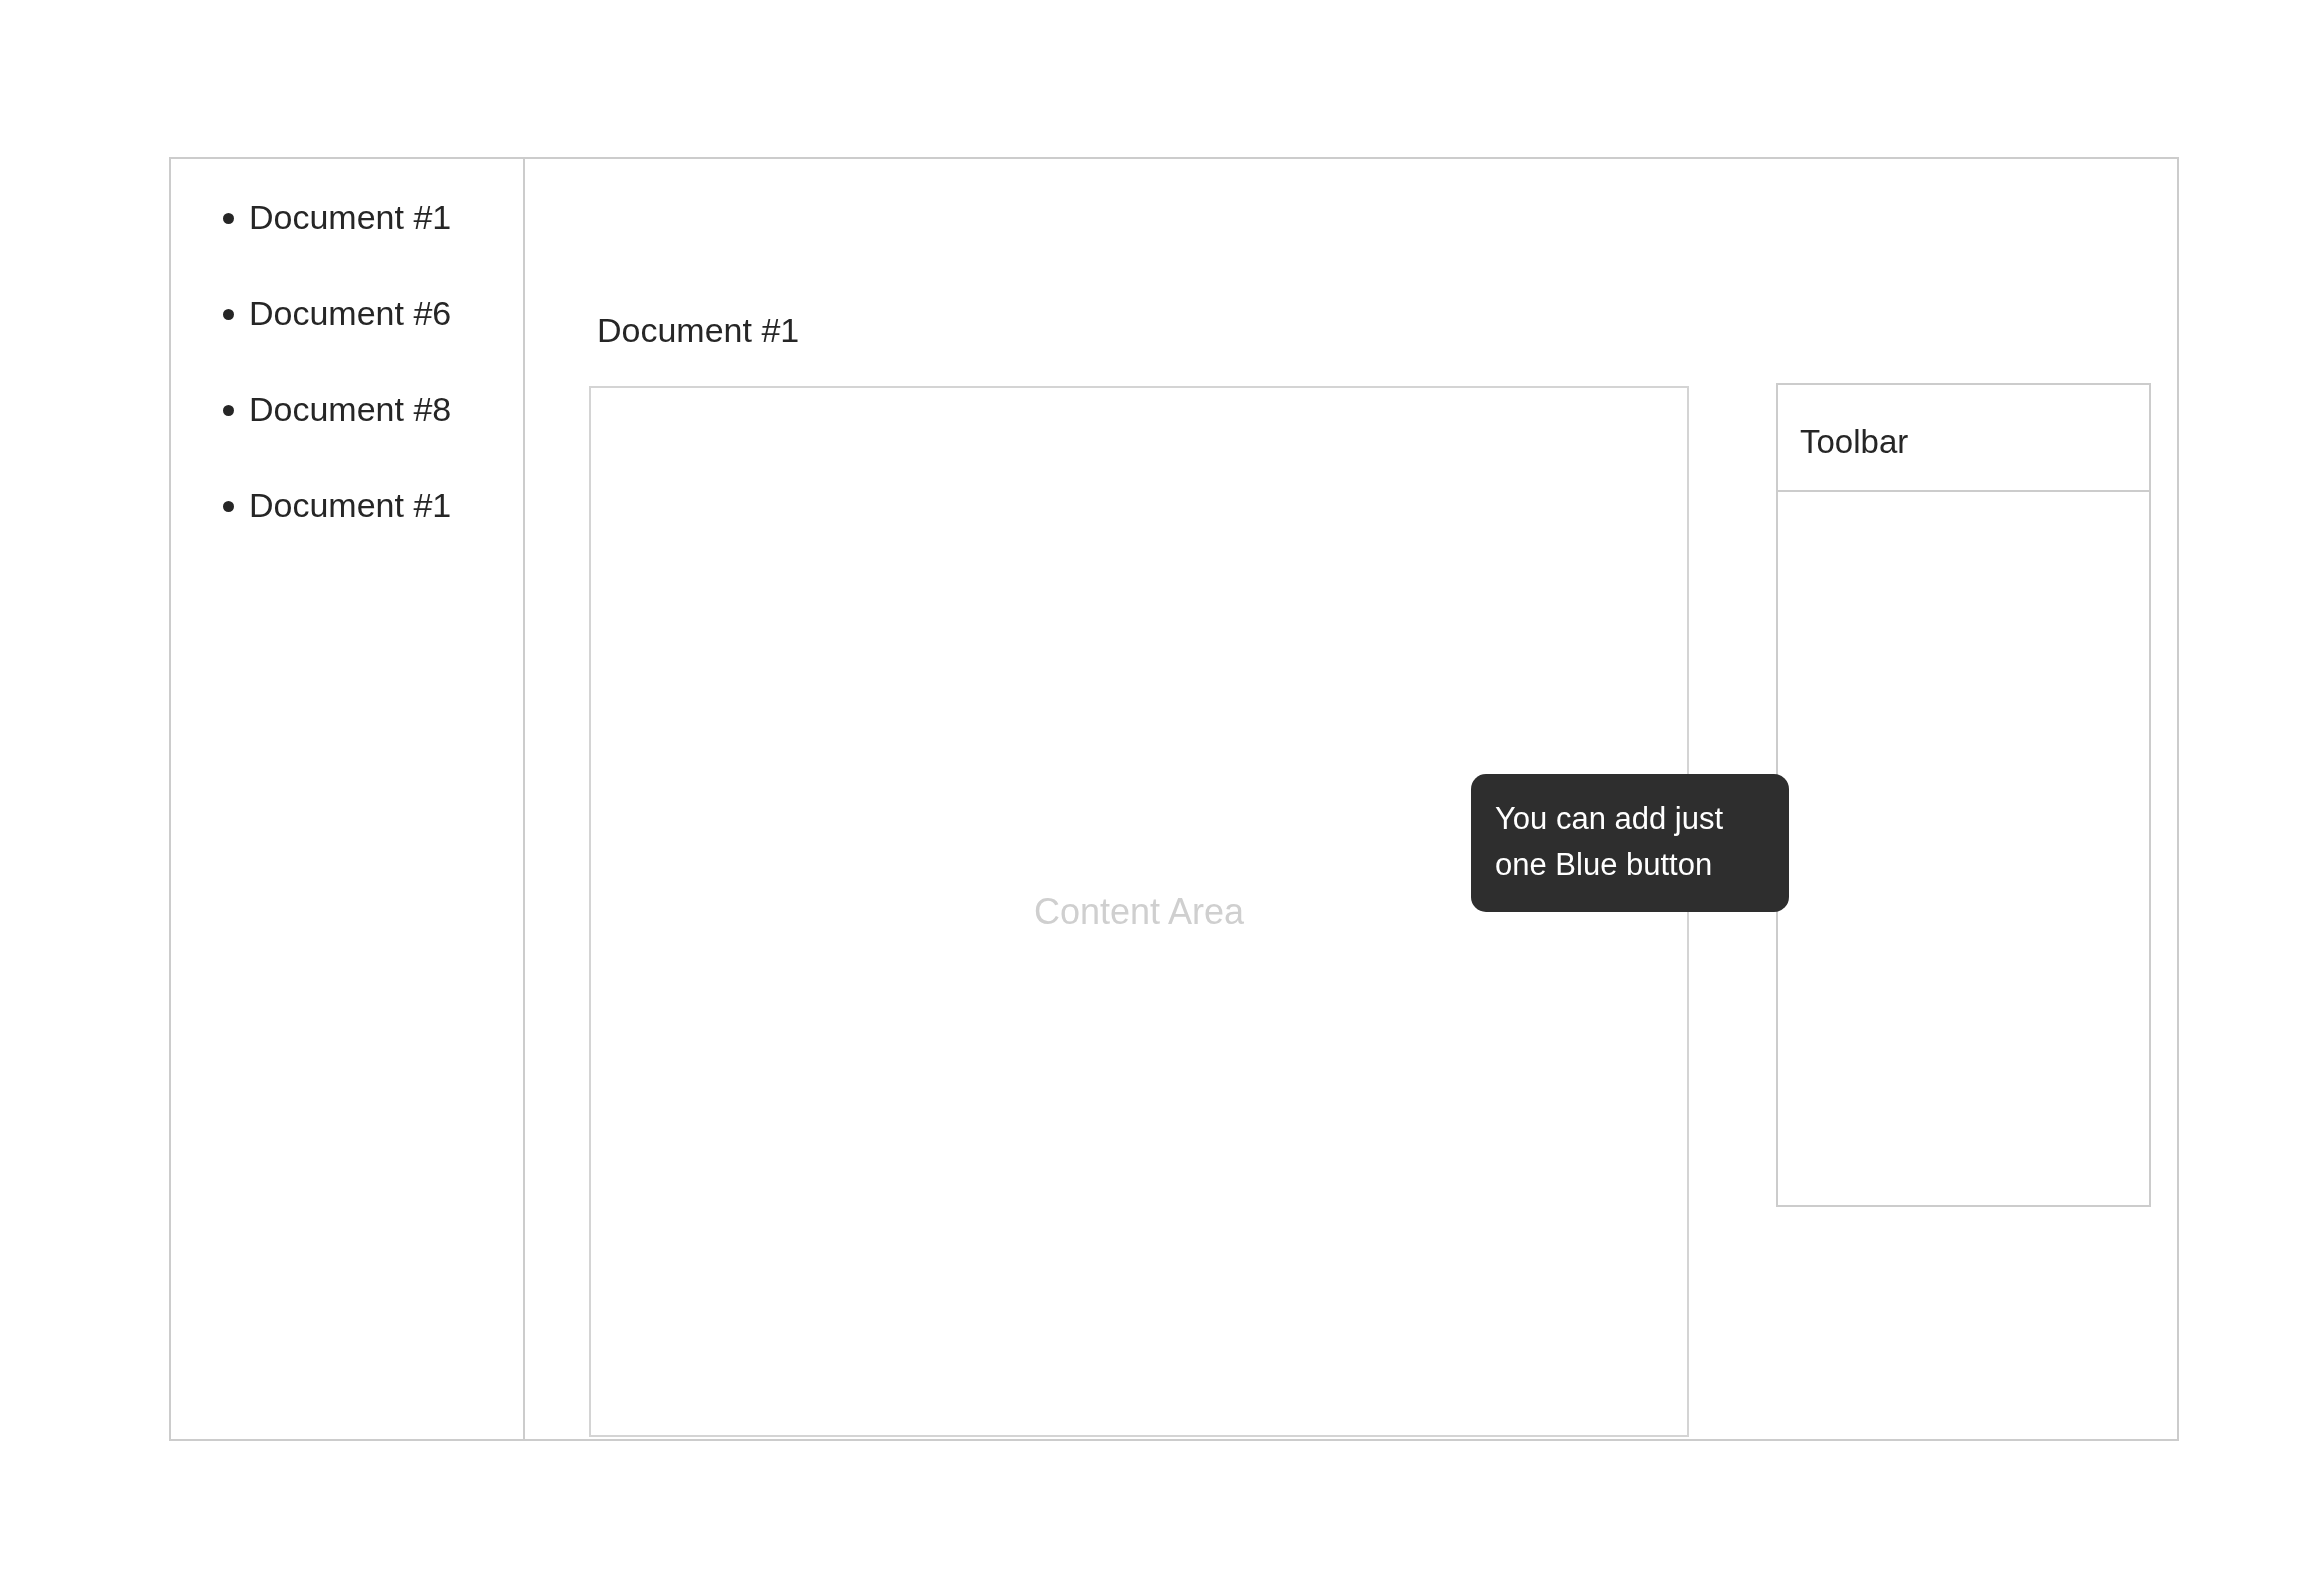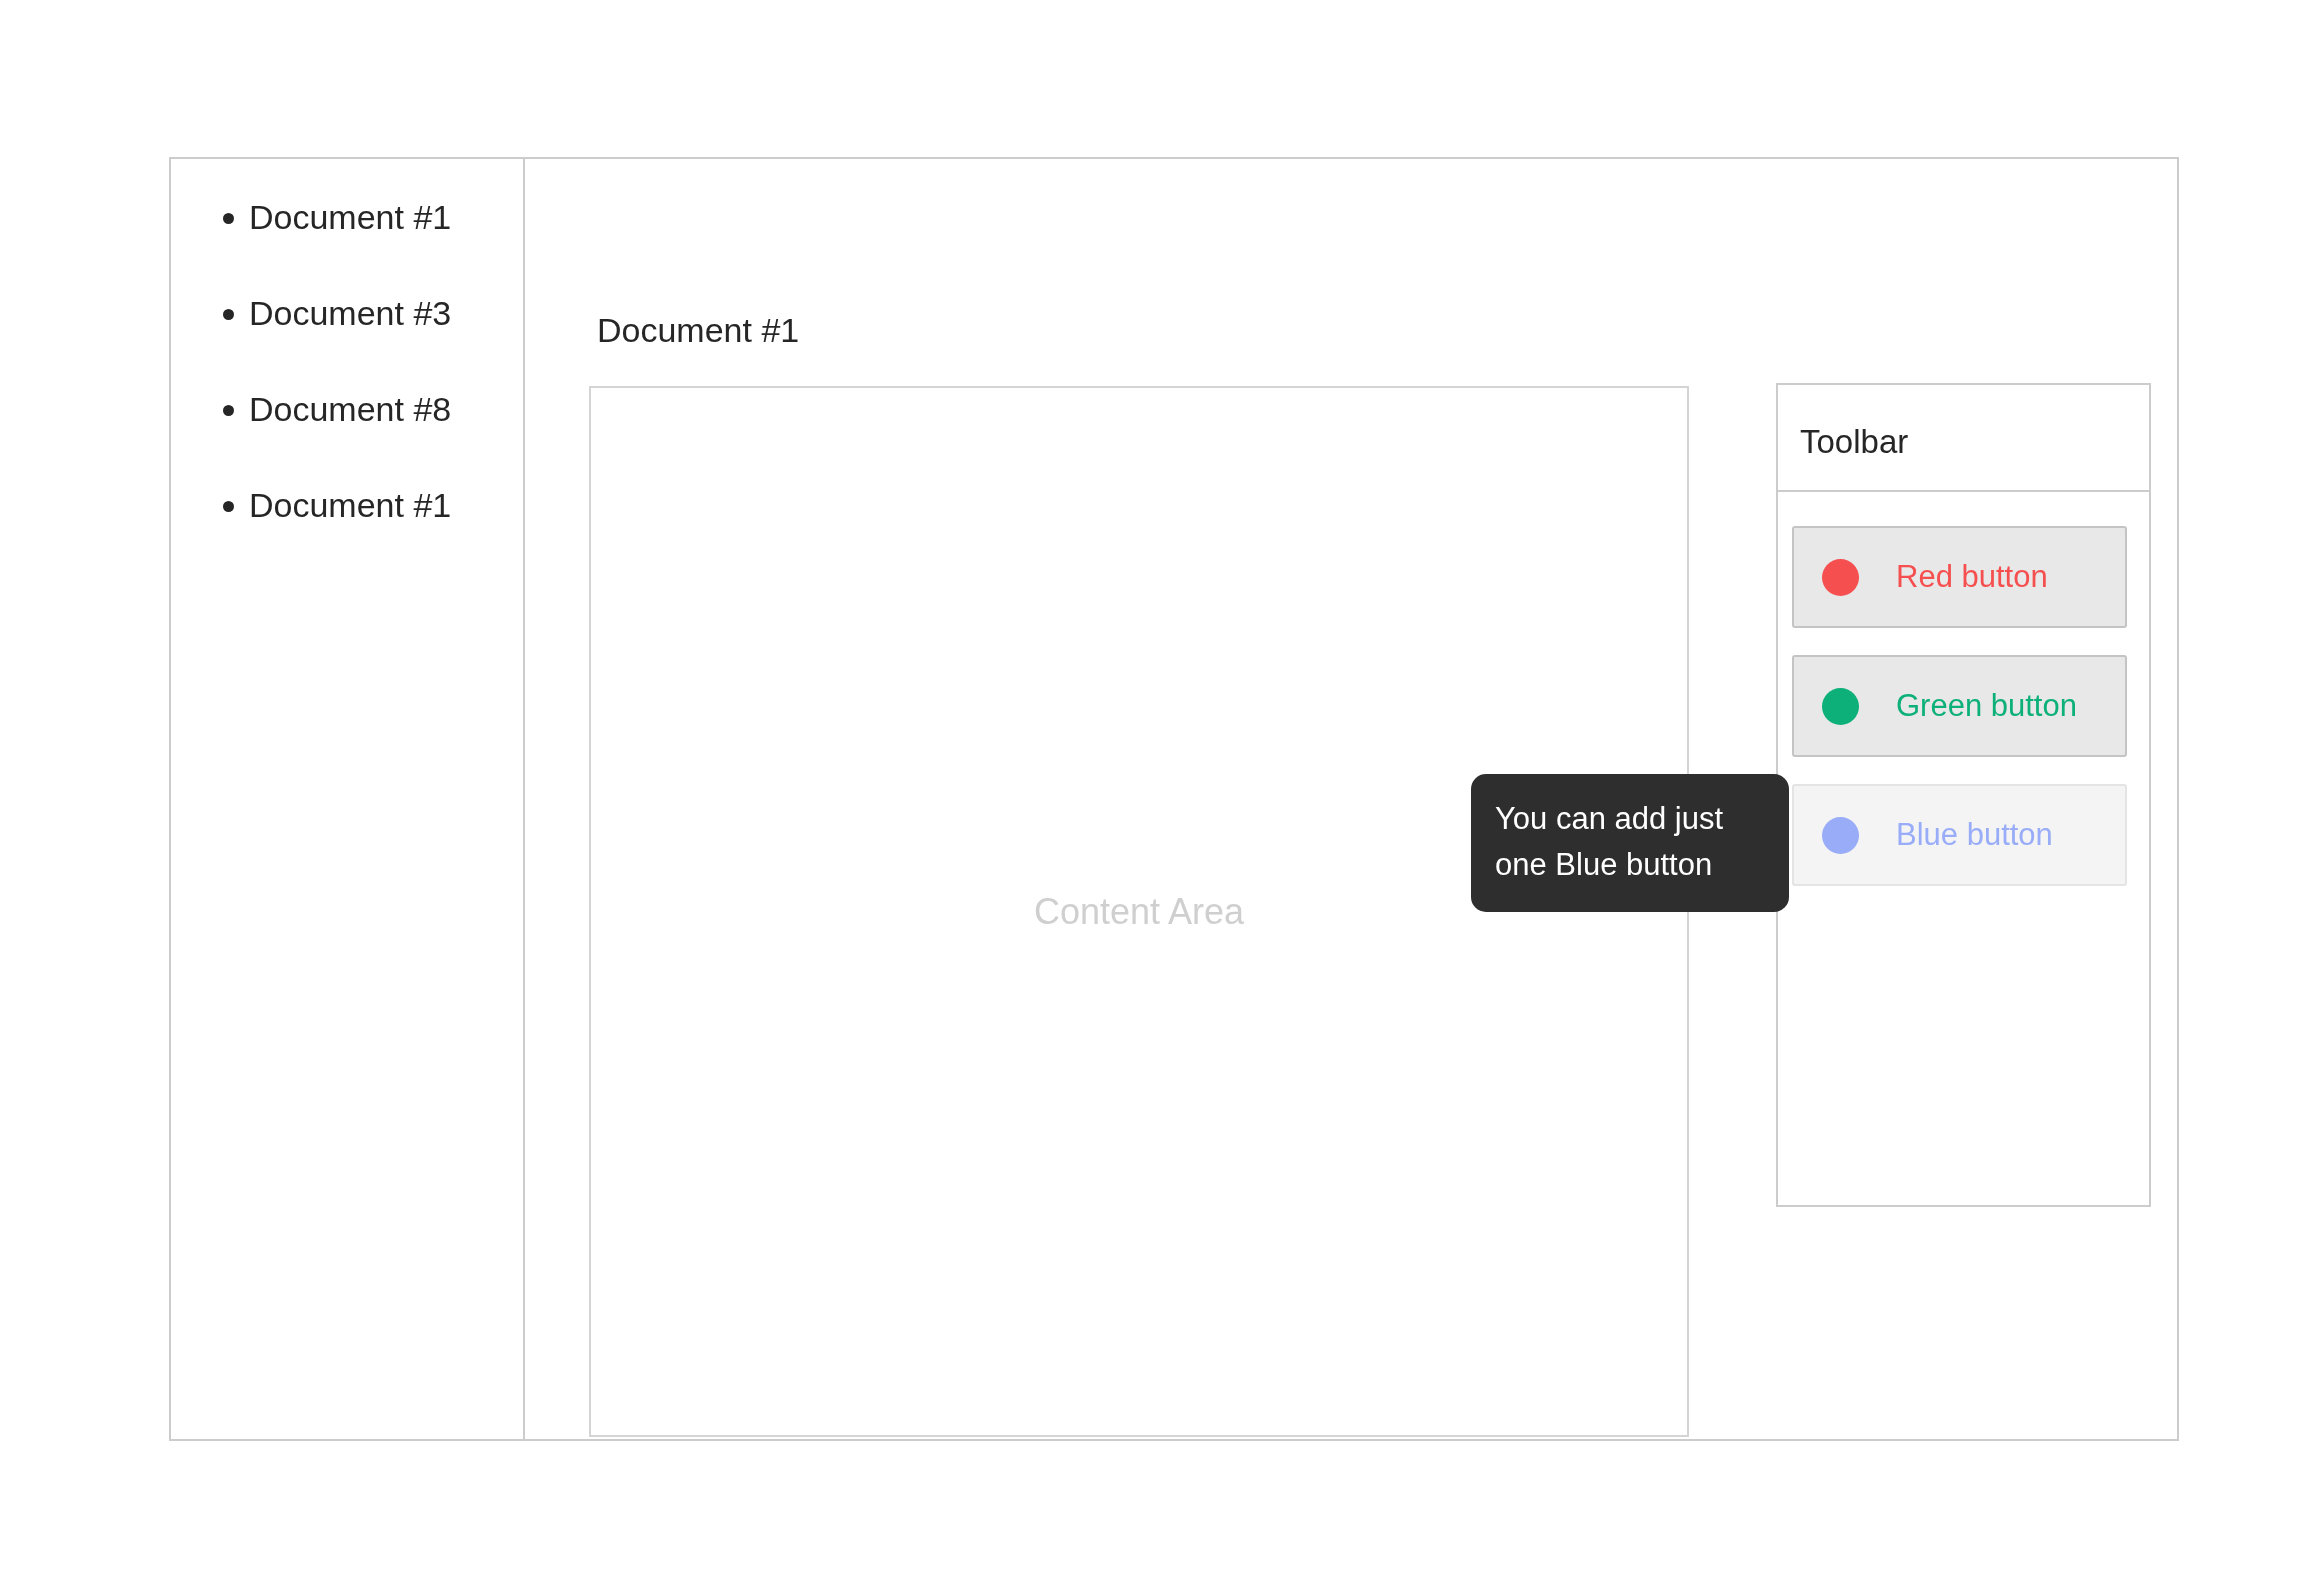--- a/index.html
+++ b/index.html
@@ -187,21 +187,21 @@
 <div id="app-frame">
 
   <div id="sidebar">
     <ul id="doc-list">
       <li>
         <span class="bullet"></span>
         <span>Document #1</span>
       </li>
       <li>
         <span class="bullet"></span>
-        <span>Document #3</span>
+        <span>Document #6</span>
       </li>
       <li>
         <span class="bullet"></span>
         <span>Document #8</span>
       </li>
       <li>
         <span class="bullet"></span>
         <span>Document #1</span>
       </li>
     </ul>
@@ -212,38 +212,20 @@
     <div id="doc-title">Document #1</div>
 
     <div id="content-area">
       <span id="content-placeholder">Content Area</span>
     </div>
 
     <div id="toolbar-panel">
       <div id="toolbar-header">
         <span id="toolbar-title">Toolbar</span>
       </div>
-      <div id="toolbar-body">
-
-        <div class="tool-button" id="btn-red">
-          <span class="tool-dot" id="dot-red" style="background: rgb(245, 80, 79);"></span>
-          <span class="tool-label" id="lbl-red" style="color: rgb(245, 80, 79);">Red button</span>
-        </div>
-
-        <div class="tool-button" id="btn-green">
-          <span class="tool-dot" id="dot-green" style="background: rgb(12, 176, 120);"></span>
-          <span class="tool-label" id="lbl-green" style="color: rgb(12, 176, 120);">Green button</span>
-        </div>
-
-        <div class="tool-button is-disabled" id="btn-blue">
-          <span class="tool-dot" id="dot-blue" style="background: rgb(152, 172, 248);"></span>
-          <span class="tool-label" id="lbl-blue" style="color: rgb(152, 172, 248);">Blue button</span>
-        </div>
-
-      </div>
     </div>
 
   </div>
 </div>
 
 <div id="tooltip" style="background: rgb(46, 46, 46); color: rgb(255, 255, 255);">
   <span id="tooltip-text">You can add just one Blue button</span>
 </div>
 
 

